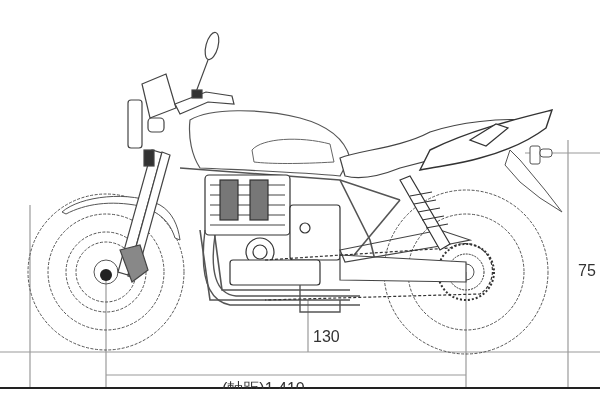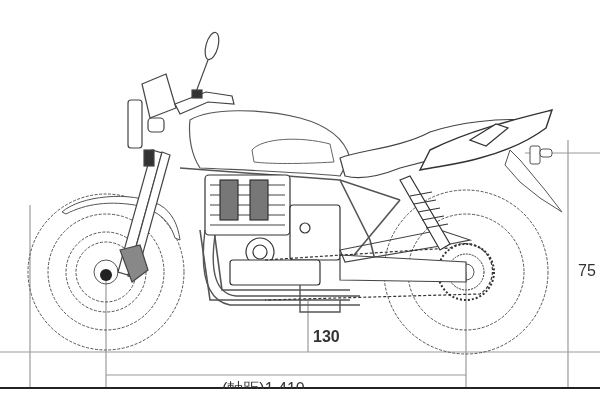--- a/index.html
+++ b/index.html
@@ -1,19 +1,19 @@
 <!DOCTYPE html>
 <html><head>
 <meta charset="utf-8">
 <style>
   html, body { margin: 0; padding: 0; background: #ffffff; }
   body { width: 600px; height: 400px; overflow: hidden; position: relative; font-family: "Liberation Sans", "DejaVu Sans", sans-serif; }
   #canvas { position: absolute; left: 0; top: 0; width: 600px; height: 400px; }
   .dim-label { position: absolute; color: #333333; font-size: 16px; line-height: 16px; white-space: nowrap; }
-  #label-130 { left: 313px; top: 329px; font-weight: bold; }
+  #label-130 { left: 313px; top: 329px; }
   #label-wheelbase { left: 222px; top: 381px; clip-path: inset(0 0 0 0); height: 8px; overflow: hidden; text-decoration: underline; }
   #label-seat { left: 578px; top: 263px; }
   #bottom-mask { position: absolute; left: 0; top: 389px; width: 600px; height: 11px; background: #ffffff; }
   #bottom-rule { position: absolute; left: 0; top: 387px; width: 600px; height: 2px; background: #222222; }
 </style>
 </head>
 <body>
 
 <svg id="canvas" viewBox="0 0 600 400" xmlns="http://www.w3.org/2000/svg">
 

